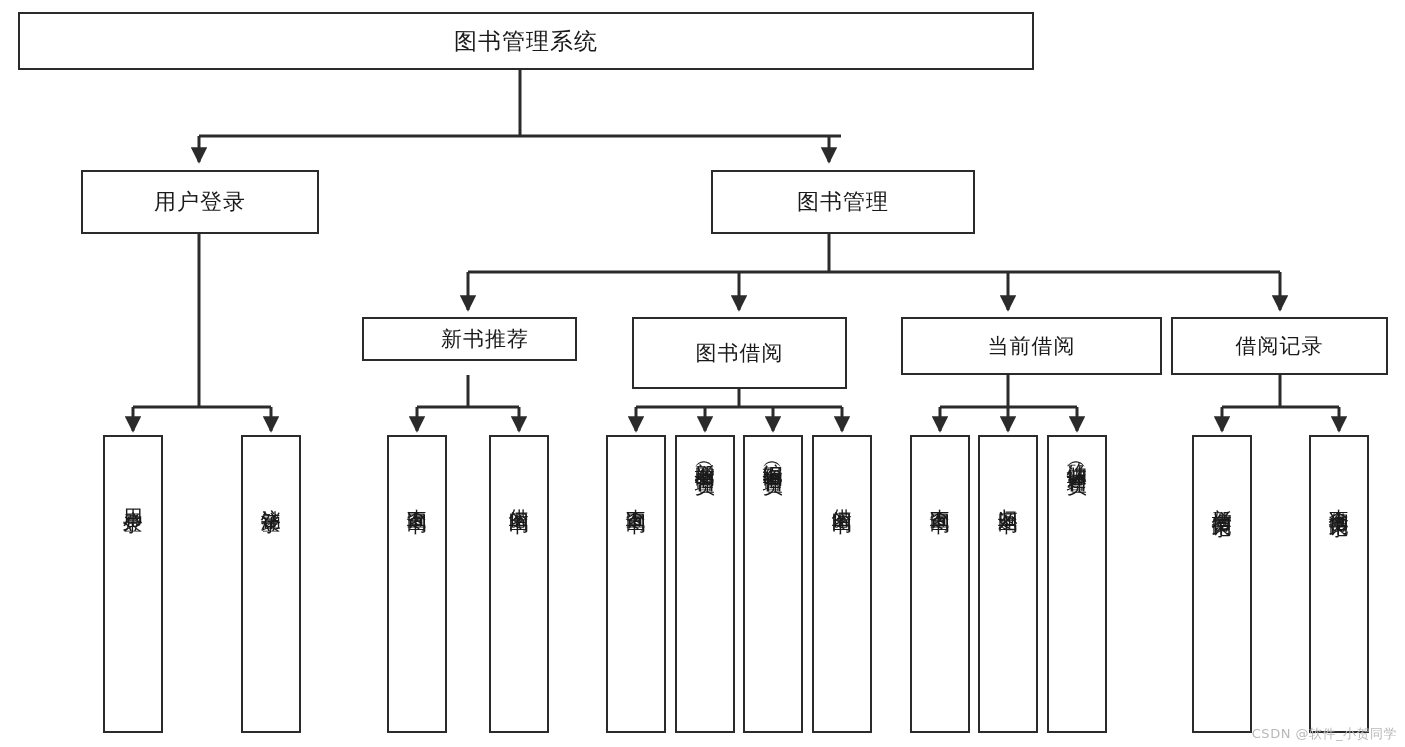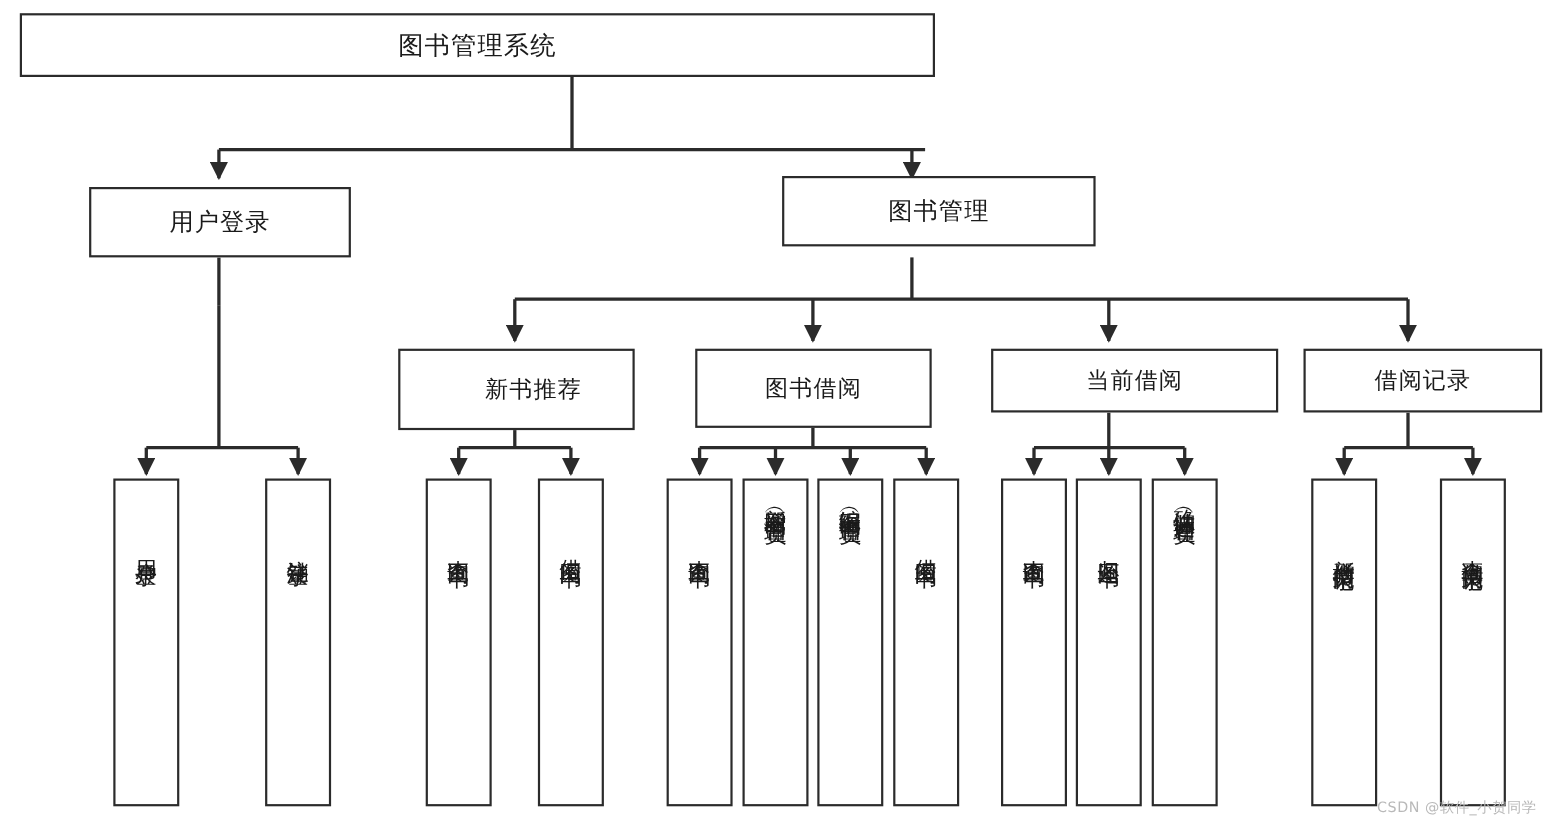--- a/index.html
+++ b/index.html
@@ -130,41 +130,41 @@
       <path d="M 1008 407 L 1008 431" marker-end="url(#arrowhead)"></path>
       <path d="M 1077 407 L 1077 431" marker-end="url(#arrowhead)"></path>
 
       <path d="M 1280 375 L 1280 407"></path>
       <path d="M 1222 407 L 1339 407"></path>
       <path d="M 1222 407 L 1222 431" marker-end="url(#arrowhead)"></path>
       <path d="M 1339 407 L 1339 431" marker-end="url(#arrowhead)"></path>
     </g>
   </svg>
 
-  <div class="node node-root" style="left:18px; top:12px; width:832px; height:58px;">
+  <div class="node node-root" style="left:18px; top:12px; width:1016px; height:58px;">
     <span>图书管理系统</span>
   </div>
 
   <div class="node node-l2" style="left:81px; top:170px; width:238px; height:64px;">
     <span>用户登录</span>
   </div>
-  <div class="node node-l2" style="left:711px; top:160px; width:285px; height:64px;">
+  <div class="node node-l2" style="left:711px; top:170px; width:264px; height:64px;">
     <span>图书管理</span>
   </div>
 
-  <div class="node node-l3" style="left:362px; top:317px; width:215px; height:74px;padding-left:31px;">
+  <div class="node node-l3" style="left:362px; top:317px; width:215px; height:44px;padding-left:31px;">
     <span>新书推荐</span>
   </div>
   <div class="node node-l3" style="left:632px; top:317px; width:215px; height:72px;">
     <span>图书借阅</span>
   </div>
   <div class="node node-l3" style="left:901px; top:317px; width:261px; height:58px;">
     <span>当前借阅</span>
   </div>
-  <div class="node node-l3" style="left:1171px; top:317px; width:217px; height:58px;margin-left:14px;">
+  <div class="node node-l3" style="left:1171px; top:317px; width:217px; height:58px;">
     <span>借阅记录</span>
   </div>
 
   <div class="node node-leaf leaf-mid" style="left:103px; top:435px; width:60px; height:298px;">
     <span class="vtext">用户登录</span>
   </div>
   <div class="node node-leaf leaf-mid" style="left:241px; top:435px; width:60px; height:298px;">
     <span class="vtext">注销登录</span>
   </div>
 

